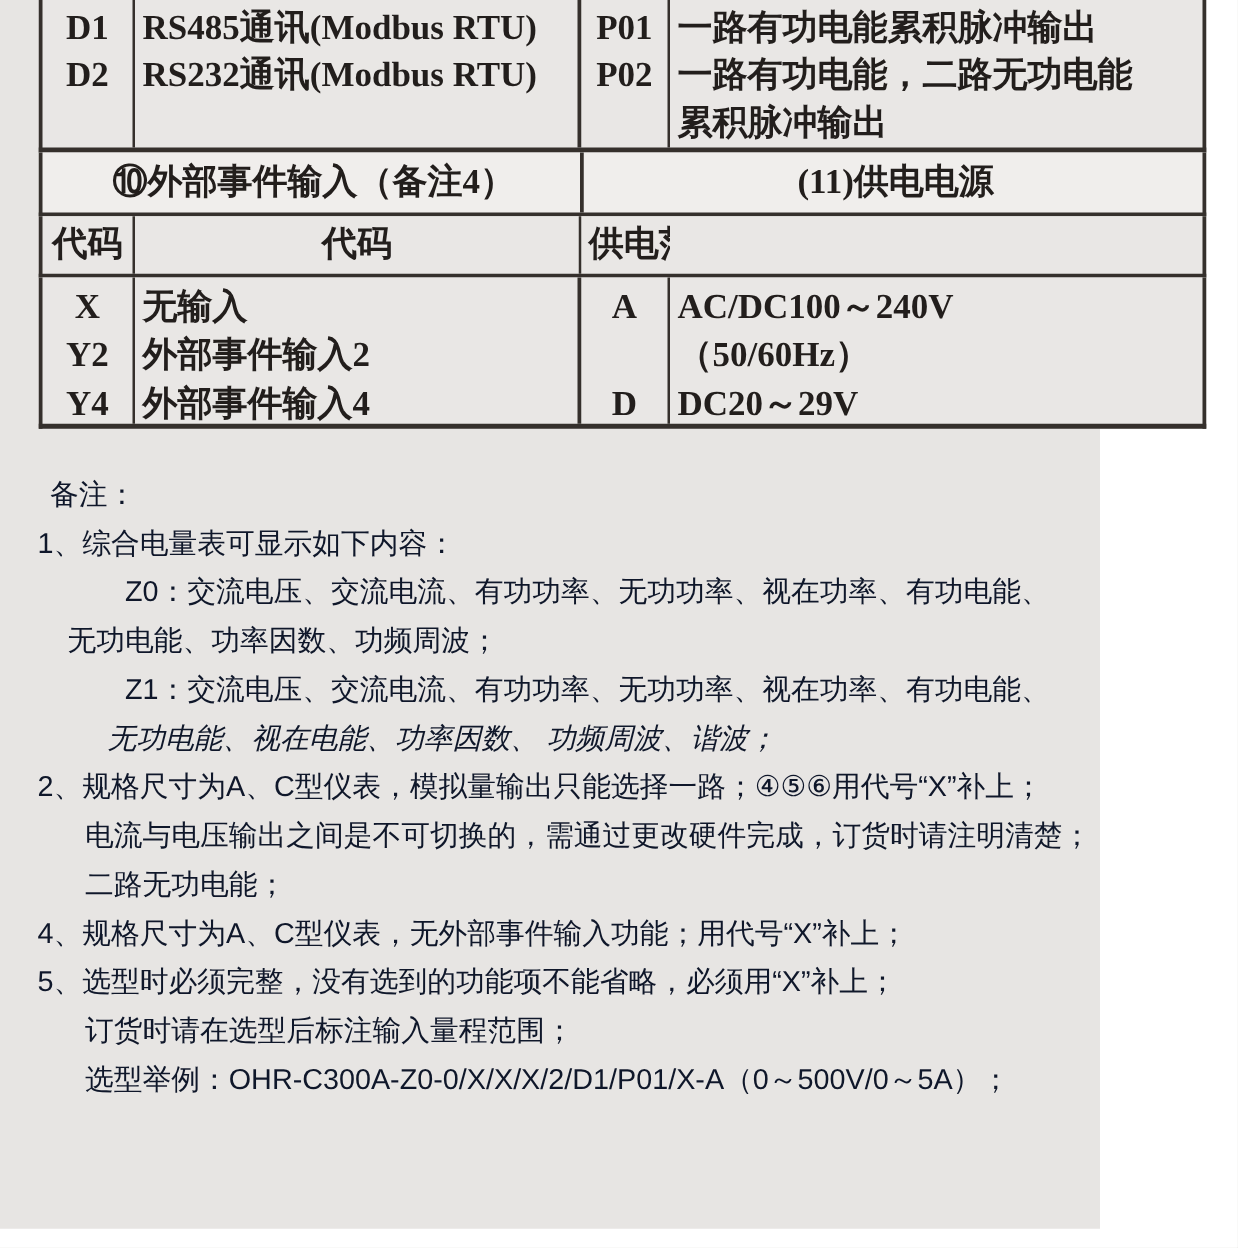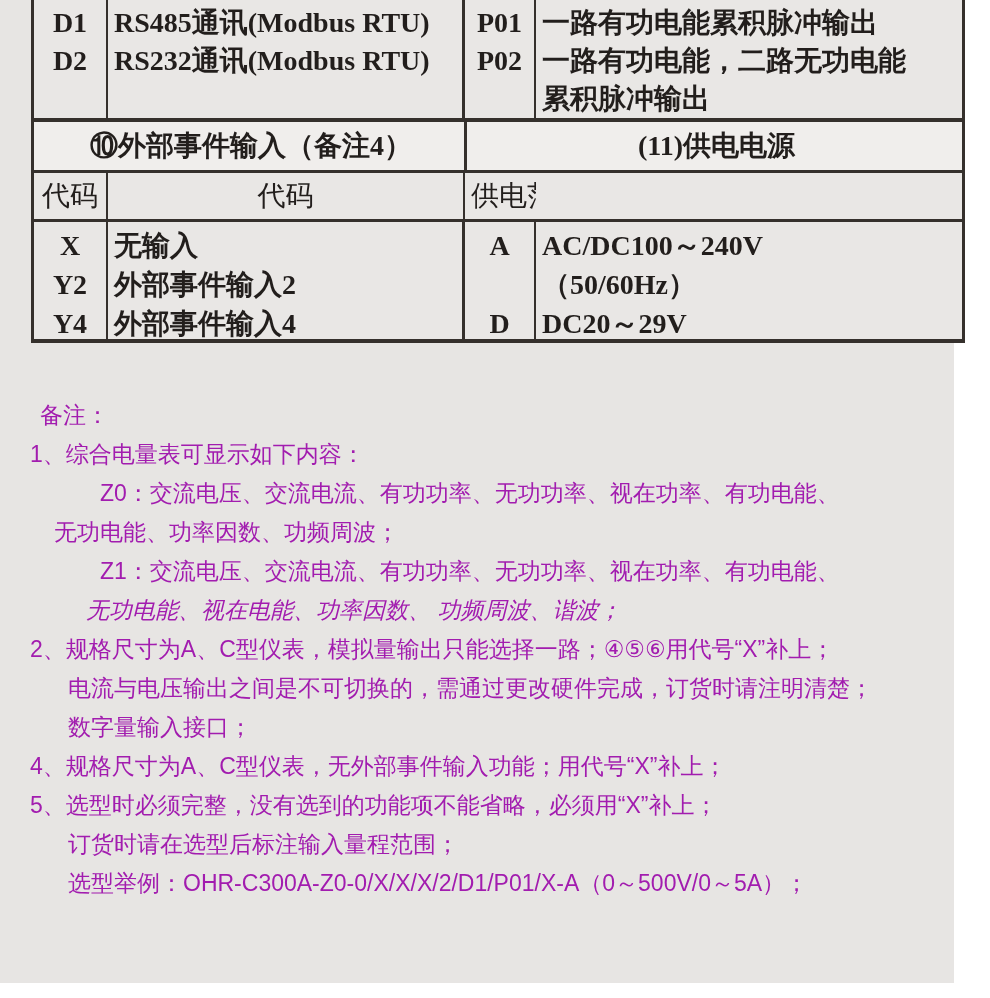--- a/index.html
+++ b/index.html
@@ -1,19 +1,19 @@
 <!DOCTYPE html>
 <html><head>
 <meta charset="utf-8">
 <style>
   html,body{margin:0;padding:0;}
   body{width:990px;height:998px;background:#ffffff;overflow:hidden;
        font-family:"Liberation Sans","DejaVu Sans",sans-serif;}
   .doc{position:relative;width:990px;height:998px;background:#ffffff;}
-  .gray-area{position:absolute;left:0;top:0;width:954px;height:983px;background:#e7e5e3;}
+  .gray-area{position:absolute;left:0;top:0;width:880px;height:983px;background:#e7e5e3;}
 
   
   .tables{position:absolute;left:31px;top:0;width:934px;color:#221e1c;
           font-family:"Liberation Serif","DejaVu Serif",serif;}
   .bl{border-left:3px solid #35302c;}
   .br{border-right:3px solid #35302c;}
 
   .toptable{display:grid;grid-template-columns:74px 357px 71px 1fr;
             height:118px;border-bottom:4px solid #35302c;background:#e9e7e5;}
   .col{padding-top:4px;overflow:hidden;}
@@ -23,28 +23,28 @@
   .center{text-align:center;}
   .pad{padding-left:6px;}
 
   .section-row{display:grid;grid-template-columns:433px 1fr;height:48px;
                border-bottom:3px solid #35302c;background:#f0eeec;}
   .sec-cell{line-height:48px;font-size:28px;font-weight:700;padding-left:4px;
             white-space:nowrap;overflow:hidden;text-align:center;}
 
   .mt-header{display:grid;grid-template-columns:74px 357px 71px 1fr;height:46px;
              border-bottom:3px solid #35302c;background:#e9e7e5;}
-  .hcell{line-height:46px;font-size:28px;font-weight:400;white-space:nowrap;overflow:hidden;}
+  .hcell{line-height:46px;font-size:28px;font-weight:700;white-space:nowrap;overflow:hidden;}
 
   .mt-body{display:grid;grid-template-columns:74px 357px 71px 1fr;height:117px;
            border-bottom:4px solid #35302c;background:#e9e7e5;}
   .bln{height:39px;line-height:39px;font-size:28px;font-weight:600;white-space:nowrap;}
 
   
-  .notes{position:absolute;left:0;top:396px;width:990px;color:#a21caf;}
+  .notes{position:absolute;left:0;top:376px;width:990px;color:#0f172a;}
   .note-line{height:39px;line-height:39px;font-size:23px;font-weight:500;
              white-space:nowrap;overflow:hidden;}
   .n-head{margin-left:40px;}
   .n-num{margin-left:30px;}
   .n-z{margin-left:100px;}
   .n-zc1{margin-left:54px;}
   .n-zc2{margin-left:86px;font-style:italic;}
   .n-c{margin-left:68px;}
 </style>
 </head>
@@ -112,21 +112,21 @@
 
     <div class="notes">
       <div class="note-line n-head">备注：</div>
       <div class="note-line n-num">1、综合电量表可显示如下内容：</div>
       <div class="note-line n-z">Z0：交流电压、交流电流、有功功率、无功功率、视在功率、有功电能、</div>
       <div class="note-line n-zc1">无功电能、功率因数、功频周波；</div>
       <div class="note-line n-z">Z1：交流电压、交流电流、有功功率、无功功率、视在功率、有功电能、</div>
       <div class="note-line n-zc2">无功电能、视在电能、功率因数、 功频周波、谐波；</div>
       <div class="note-line n-num">2、规格尺寸为A、C型仪表，模拟量输出只能选择一路；④⑤⑥用代号“X”补上；</div>
       <div class="note-line n-c">电流与电压输出之间是不可切换的，需通过更改硬件完成，订货时请注明清楚；</div>
-      <div class="note-line n-c">数字量输入接口；</div>
+      <div class="note-line n-c">二路无功电能；</div>
       <div class="note-line n-num">4、规格尺寸为A、C型仪表，无外部事件输入功能；用代号“X”补上；</div>
       <div class="note-line n-num">5、选型时必须完整，没有选到的功能项不能省略，必须用“X”补上；</div>
       <div class="note-line n-c">订货时请在选型后标注输入量程范围；</div>
       <div class="note-line n-c">选型举例：OHR-C300A-Z0-0/X/X/X/2/D1/P01/X-A（0～500V/0～5A）；</div>
     </div>
 
   </div>
 </div>
 
 </body></html>

